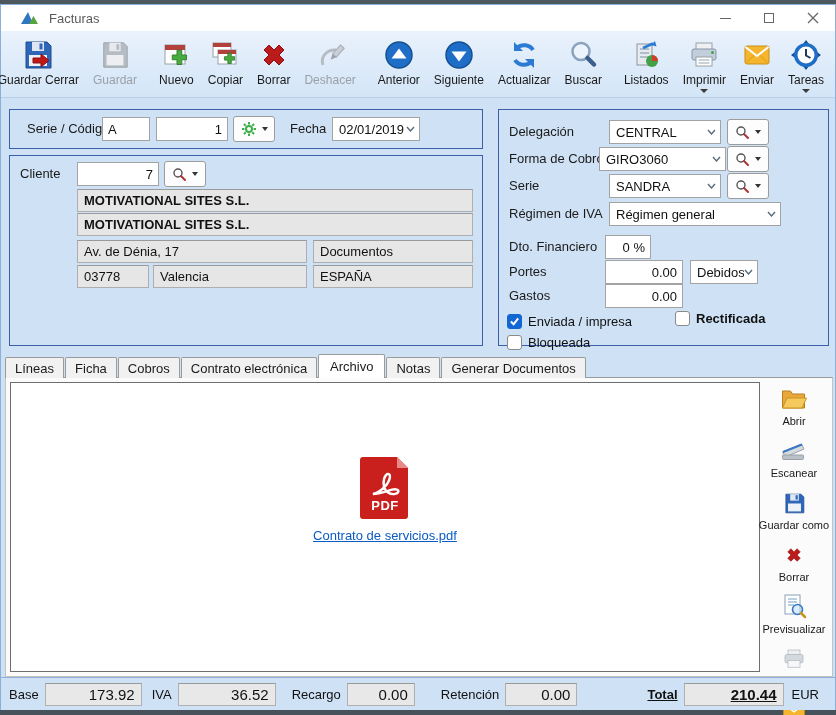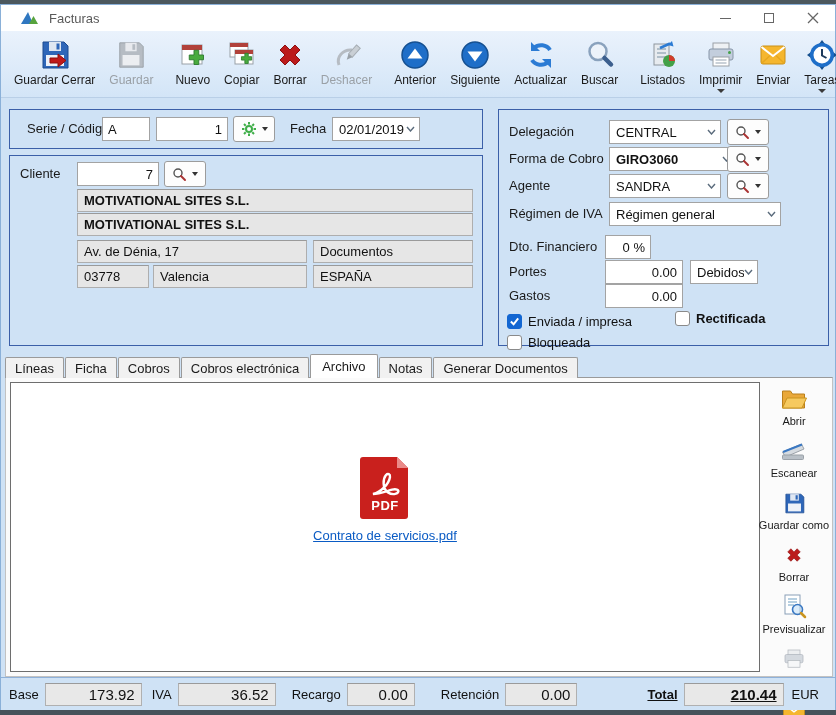--- a/index.html
+++ b/index.html
@@ -13,21 +13,21 @@
   
   .titlebar { position:absolute; left:0; top:0; width:834px; height:26px; background:#ffffff; display:flex; align-items:center; padding-left:18px; }
   .app-logo { width:20px; height:16px; margin-right:10px; display:flex; }
   .title-text { font-size:13px; color:#5a5a5a; }
   .win-controls { margin-left:auto; display:flex; height:100%; }
   .win-btn { width:44px; height:100%; display:flex; align-items:center; justify-content:center; }
   .glyph-min { width:11px; height:1px; background:#666; display:block; }
   .glyph-max { width:10px; height:10px; border:1px solid #666; display:block; }
 
   
-  .toolbar { position:absolute; left:0; top:26px; width:834px; height:67px; background:linear-gradient(#eaf2fc,#d3e5f7); border-bottom:1px solid #b9cfe7; display:flex; align-items:flex-start; padding:4px 4px 0 6px; }
+  .toolbar { position:absolute; left:0; top:26px; width:834px; height:67px; background:linear-gradient(#eaf2fc,#d3e5f7); border-bottom:1px solid #b9cfe7; display:flex; align-items:flex-start; padding:4px 4px 0 6px;justify-content:flex-end; }
   .tb-btn { display:flex; flex-direction:column; align-items:center; padding:2px 7px 0; font-size:12px; color:#1a1a1a; white-space:nowrap; }
   .tb-ico { height:35px; display:flex; align-items:center; justify-content:center; }
   .tb-label { margin-top:1px; line-height:14px; }
   .tb-caret { margin-top:2px; width:0; height:0; border-left:4px solid transparent; border-right:4px solid transparent; border-top:4px solid #3a3a3a; }
   .tb-btn.disabled { color:#9aa0a6; }
   .tb-sep { width:1px; align-self:stretch; background:#9fb8d4; margin:3px 4px 6px; }
 
   
   .gb { position:absolute; border:1px solid #3b5fa8; }
   .gb-serie   { left:8px;  top:104px; width:474px; height:40px; }
@@ -309,35 +309,35 @@
     </span>
     <span class="btn-tool" style="left:228px; top:9px; width:42px;">
       <svg width="15" height="15" viewBox="0 0 15 15">
           <circle cx="6" cy="6" r="4" fill="#fff" stroke="#555" stroke-width="1.4"></circle>
           <path d="M9 9l4 4" stroke="#a33" stroke-width="2" stroke-linecap="round"></path>
         </svg>
       <span class="caret-sm"></span>
     </span>
 
     <span class="flabel" style="left:10px; top:37px;">Forma de Cobro</span>
-    <span class="combo" style="left:110px; top:37px; width:127px;font-weight:bold;">
+    <span class="combo" style="left:100px; top:37px; width:127px;">
       <span class="cval">GIRO3060</span>
       <svg class="chev" viewBox="0 0 9 6">
           <path d="M1 1l3.5 4L8 1" fill="none" stroke="#5a6b7c" stroke-width="1.4"></path>
         </svg>
     </span>
     <span class="btn-tool" style="left:228px; top:36px; width:42px;">
       <svg width="15" height="15" viewBox="0 0 15 15">
           <circle cx="6" cy="6" r="4" fill="#fff" stroke="#555" stroke-width="1.4"></circle>
           <path d="M9 9l4 4" stroke="#a33" stroke-width="2" stroke-linecap="round"></path>
         </svg>
       <span class="caret-sm"></span>
     </span>
 
-    <span class="flabel" style="left:10px; top:64px;">Agente</span>
+    <span class="flabel" style="left:10px; top:64px;">Serie</span>
     <span class="combo" style="left:110px; top:64px; width:112px;">
       <span class="cval">SANDRA</span>
       <svg class="chev" viewBox="0 0 9 6">
           <path d="M1 1l3.5 4L8 1" fill="none" stroke="#5a6b7c" stroke-width="1.4"></path>
         </svg>
     </span>
     <span class="btn-tool" style="left:228px; top:63px; width:42px;">
       <svg width="15" height="15" viewBox="0 0 15 15">
           <circle cx="6" cy="6" r="4" fill="#fff" stroke="#555" stroke-width="1.4"></circle>
           <path d="M9 9l4 4" stroke="#a33" stroke-width="2" stroke-linecap="round"></path>
@@ -383,21 +383,21 @@
     <span class="checkbox" style="left:8px; top:213px; top:212px; margin-top:11px;">
       <span class="cb"></span>
       <span>Bloqueada</span>
     </span>
   </div>
 
   <div class="tabstrip">
     <span class="tab">Líneas</span>
     <span class="tab">Ficha</span>
     <span class="tab">Cobros</span>
-    <span class="tab">Cobros electrónica</span>
+    <span class="tab">Contrato electrónica</span>
     <span class="tab active">Archivo</span>
     <span class="tab">Notas</span>
     <span class="tab">Generar Documentos</span>
   </div>
 
   <div class="tabpage">
     <div class="filepanel">
       <div class="filepanel-inner">
         <span class="pdf-wrap">
           <svg width="52" height="64" viewBox="0 0 52 64">

